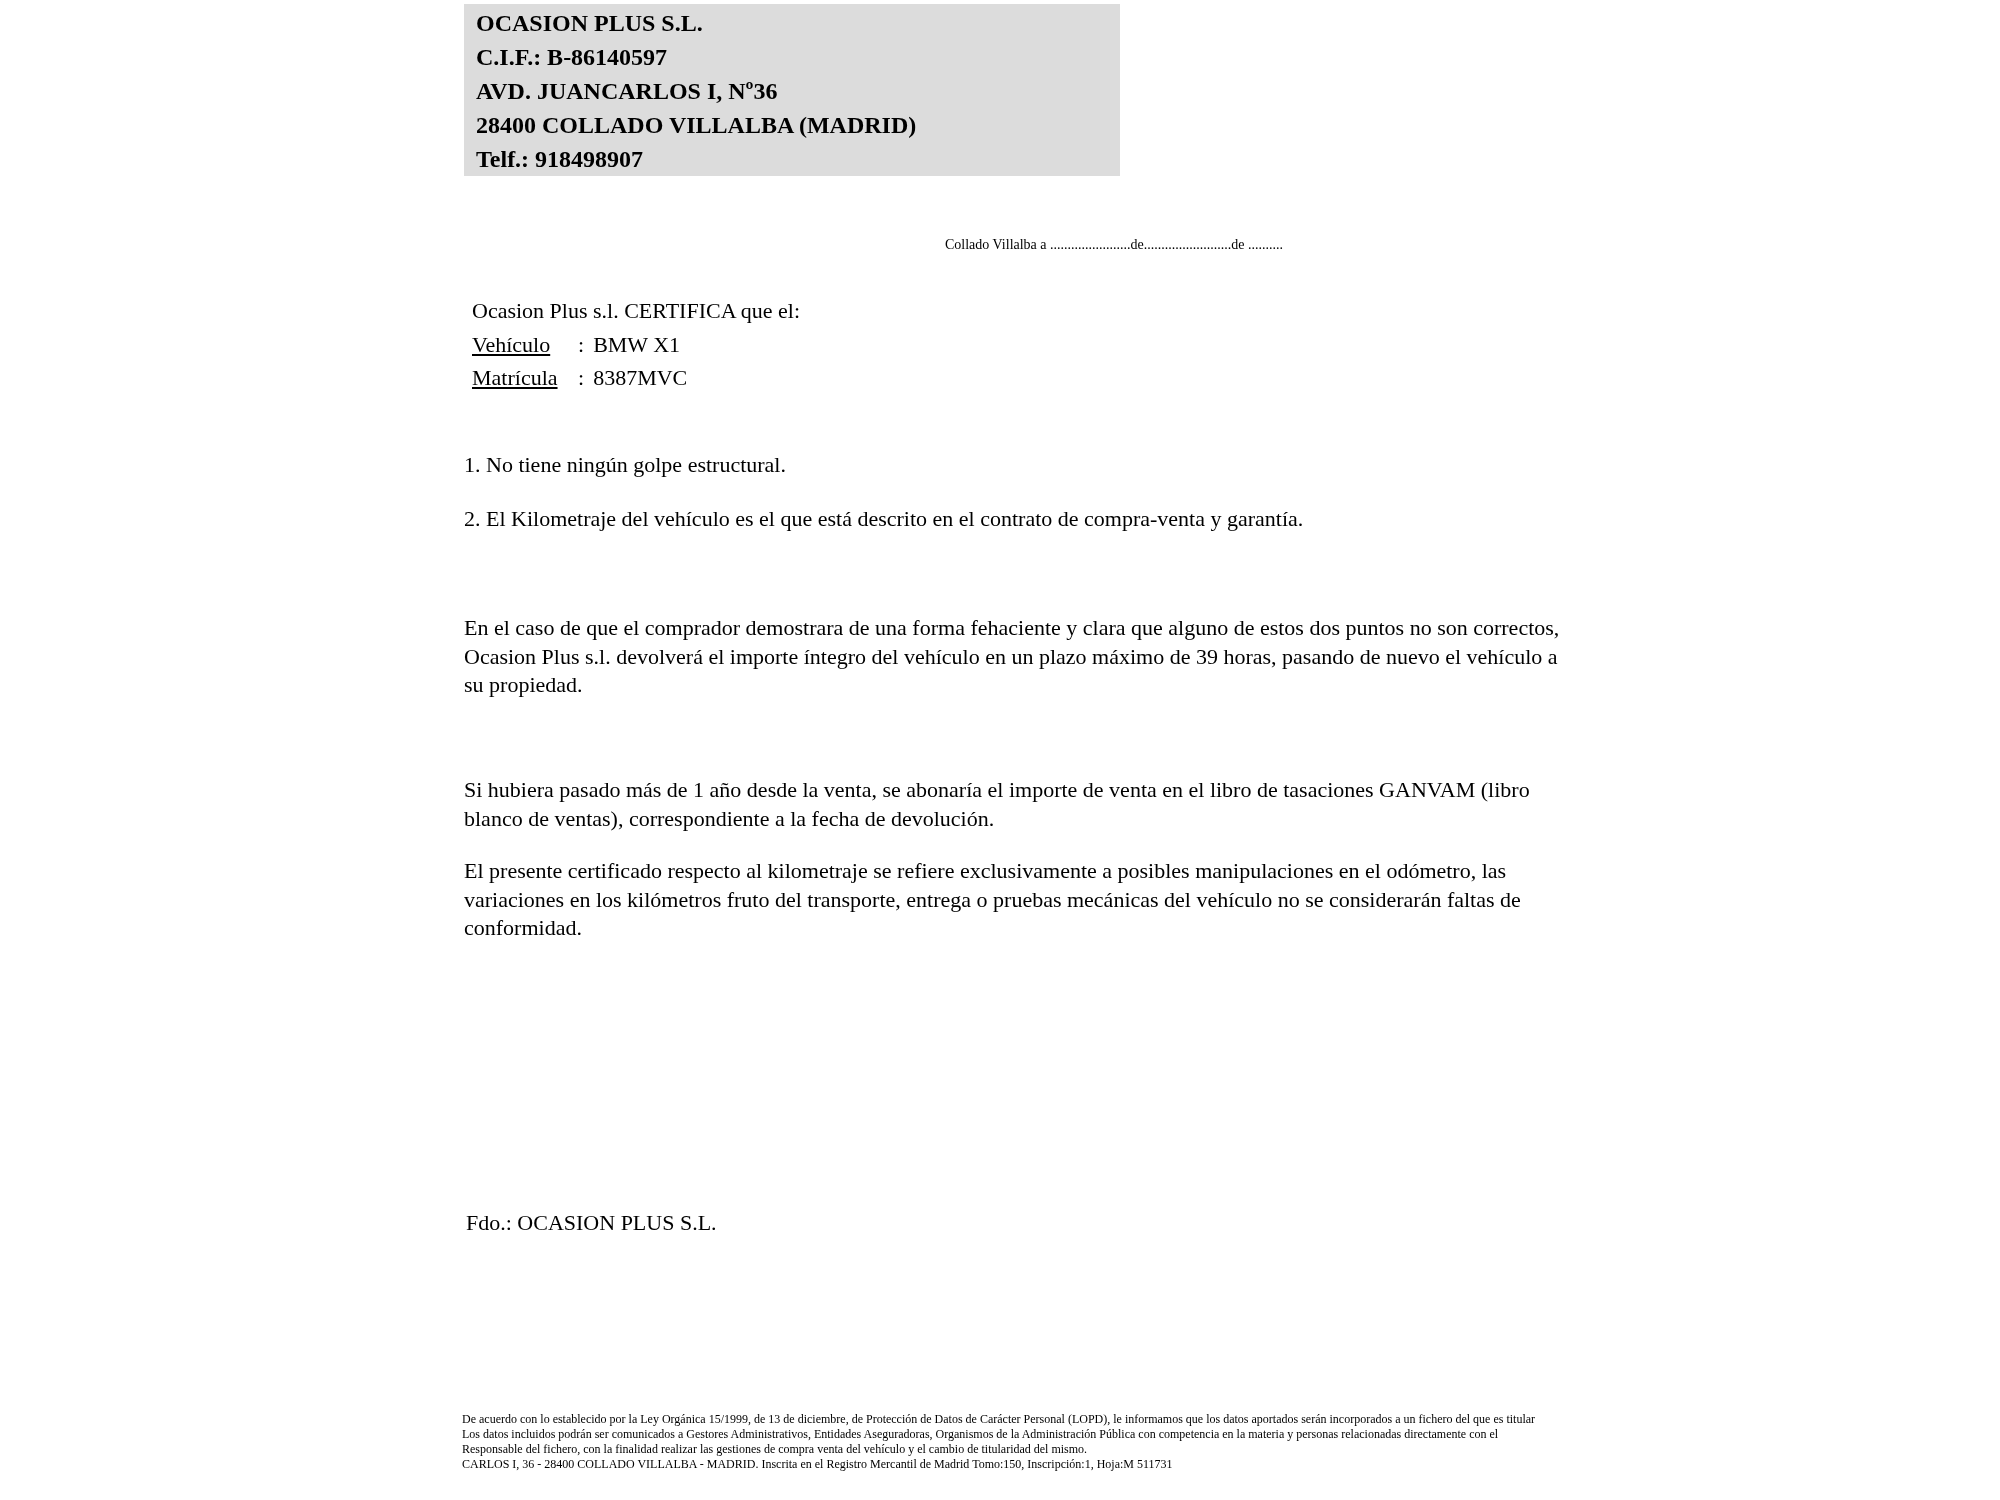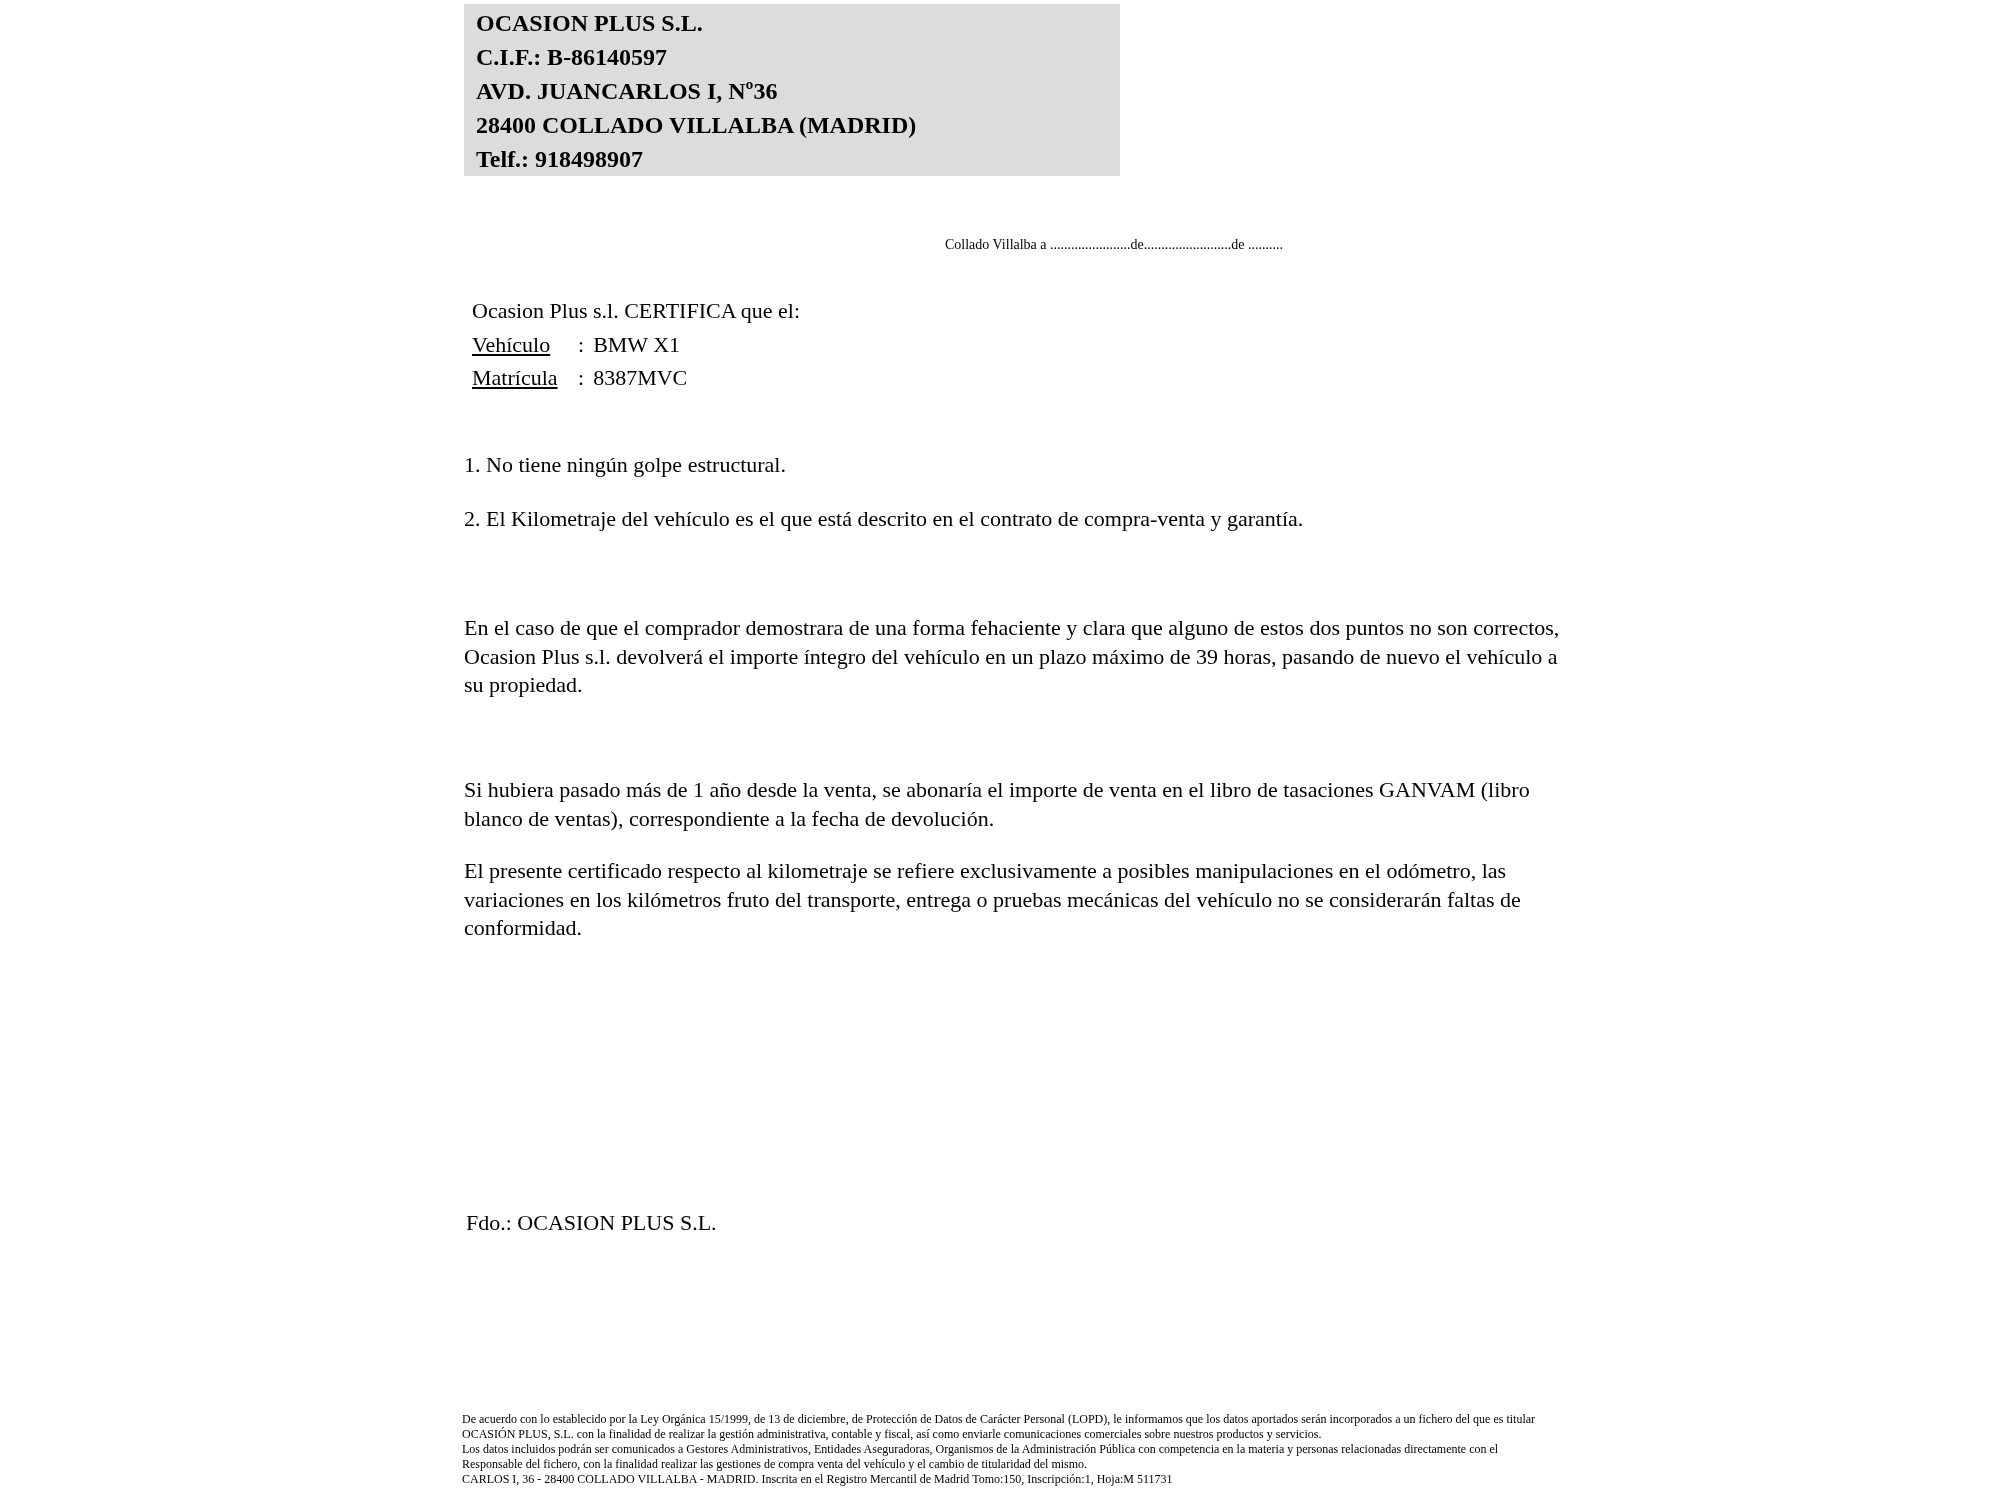--- a/index.html
+++ b/index.html
@@ -120,19 +120,18 @@
   <div class="abs point p2">2. El Kilometraje del vehículo es el que está descrito en el contrato de compra-venta y garantía.</div>
 
   <div class="abs para a">En el caso de que el comprador demostrara de una forma fehaciente y clara que alguno de estos dos puntos no son correctos, Ocasion Plus s.l. devolverá el importe íntegro del vehículo en un plazo máximo de 39 horas, pasando de nuevo el vehículo a su propiedad.</div>
   <div class="abs para c">Si hubiera pasado más de 1 año desde la venta, se abonaría el importe de venta en el libro de tasaciones GANVAM (libro blanco de ventas), correspondiente a la fecha de devolución.</div>
   <div class="abs para d">El presente certificado respecto al kilometraje se refiere exclusivamente a posibles manipulaciones en el odómetro, las variaciones en los kilómetros fruto del transporte, entrega o pruebas mecánicas del vehículo no se considerarán faltas de conformidad.</div>
 
   <div class="abs signature">Fdo.: OCASION PLUS S.L.</div>
 
   <div class="abs legal-footer">
     <div>De acuerdo con lo establecido por la Ley Orgánica 15/1999, de 13 de diciembre, de Protección de Datos de Carácter Personal (LOPD), le informamos que los datos aportados serán incorporados a un fichero del que es titular</div>
-    <div>OCASIÓN PLUS, S.L. con la finalidad de realizar la gestión administrativa, contable y fiscal, así como enviarle comunicaciones comerciales sobre nuestros productos y servicios.</div>
     <div>Los datos incluidos podrán ser comunicados a Gestores Administrativos, Entidades Aseguradoras, Organismos de la Administración Pública con competencia en la materia y personas relacionadas directamente con el</div>
     <div>Responsable del fichero, con la finalidad realizar las gestiones de compra venta del vehículo y el cambio de titularidad del mismo.</div>
     <div>CARLOS I, 36 - 28400 COLLADO VILLALBA - MADRID. Inscrita en el Registro Mercantil de Madrid Tomo:150, Inscripción:1, Hoja:M 511731</div>
   </div>
 
 </div>
 
 </body></html>

